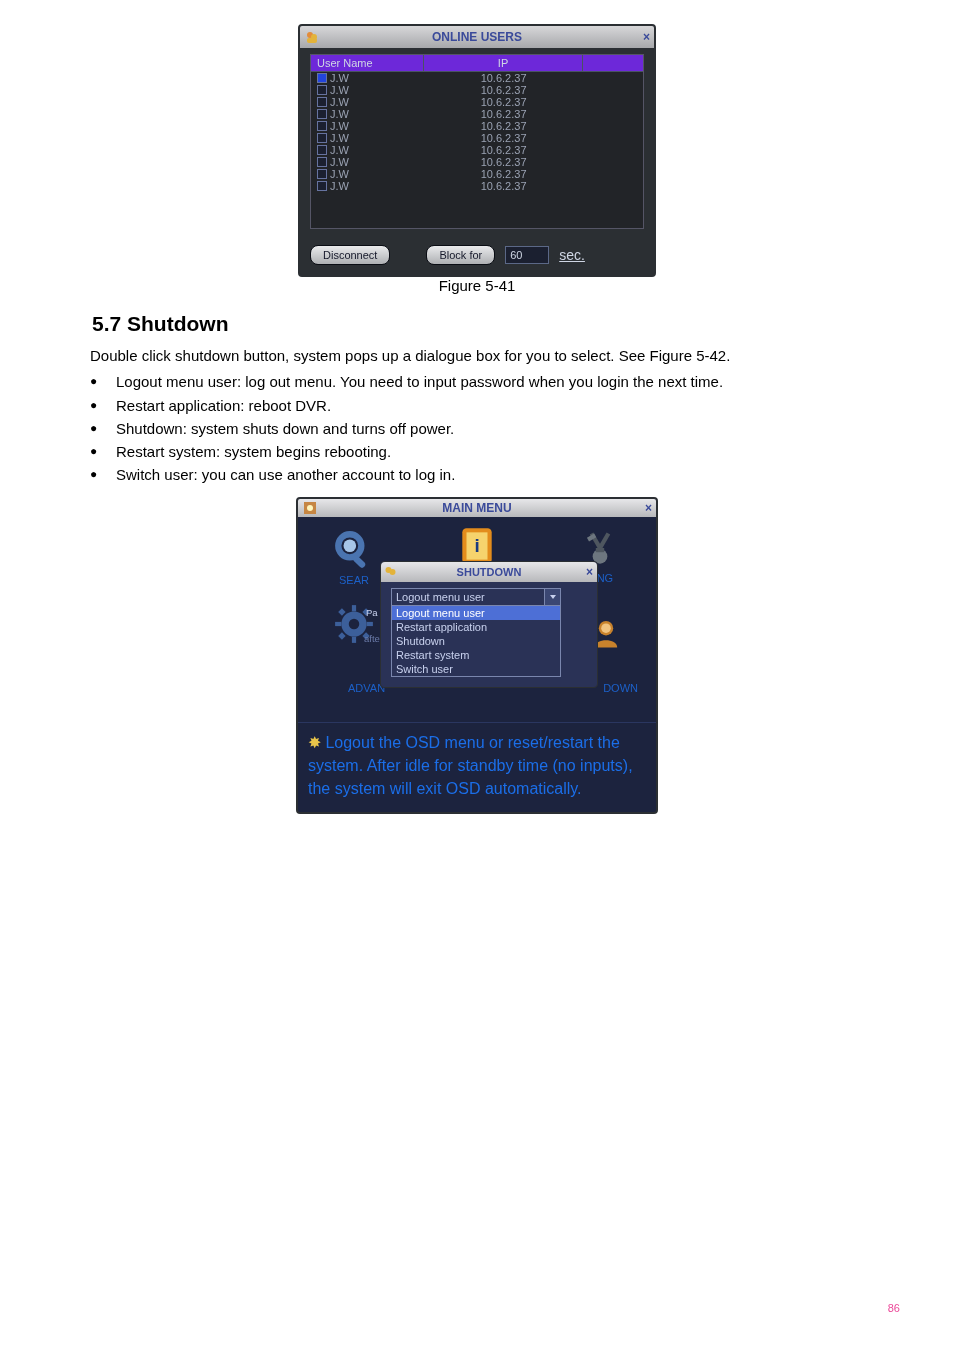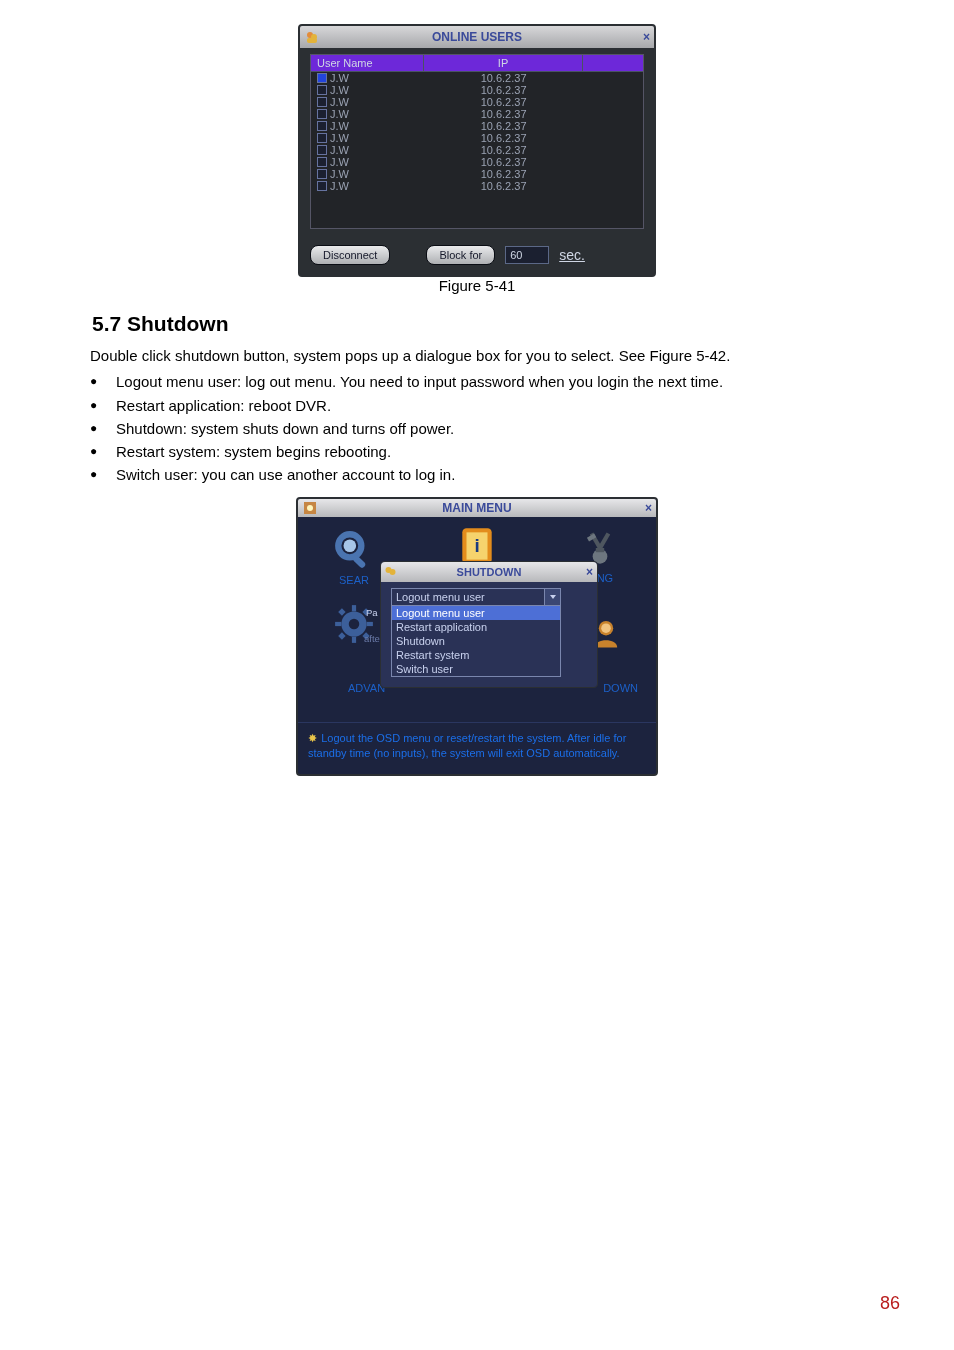--- a/index.html
+++ b/index.html
@@ -165,24 +165,24 @@
     .afte-label { position: absolute; left: 66px; top: 116px; color: #6a7aa8; font-size: 9.5px; }
     .u-label { position: absolute; right: 62px; top: 90px; color: #6a7aa8; font-size: 9.5px; }
 
     .advan-lbl { position: absolute; left: 18px; bottom: 28px; color: #1c60c8; font-size: 11px; margin-left: 32px; }
     .down-lbl { position: absolute; right: 18px; bottom: 28px; color: #1c60c8; font-size: 11px; }
     .head-icon { position: absolute; right: 34px; top: 100px; }
     .head-icon svg { width: 32px; height: 32px; }
     .search-icon { position: absolute; left: 26px; top: 12px; }
     .gear-icon { position: absolute; left: 26px; top: 86px; }
 
-    .tip { border-top: 1px solid #2a3660; padding: 8px 8px 12px 10px; color: #1b6ee8; font-size: 11px; line-height: 1.45; }
+    .tip { border-top: 1px solid #2a3660; padding: 8px 8px 12px 10px; color: #1b6ee8; font-size: 16px; line-height: 1.45; }
     .tip .bulb { color: #e8c44a; margin-right: 4px; }
 
-    .pagenum { position: absolute; right: 54px; bottom: 36px; font-size: 18px; color: #b91c1c; }
+    .pagenum { position: absolute; right: 54px; bottom: 36px; font-size: 11px; color: #ec4899; }
   </style>
 </head>
 <body>
 
 <div class="fig1-wrap">
   <div class="dlg1">
     <div class="dlg1-title">
       <span class="icon">
         <svg viewBox="0 0 16 16">
             <circle cx="6" cy="6" r="3" fill="#e38c3a"></circle>

